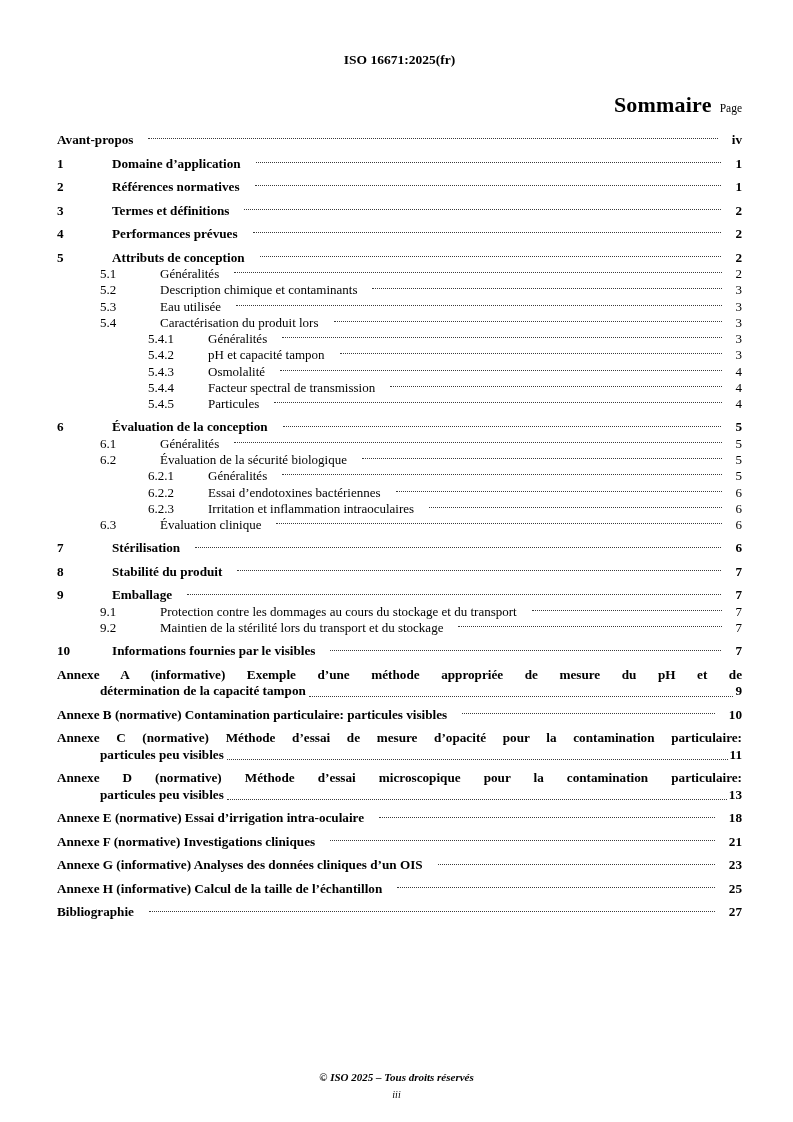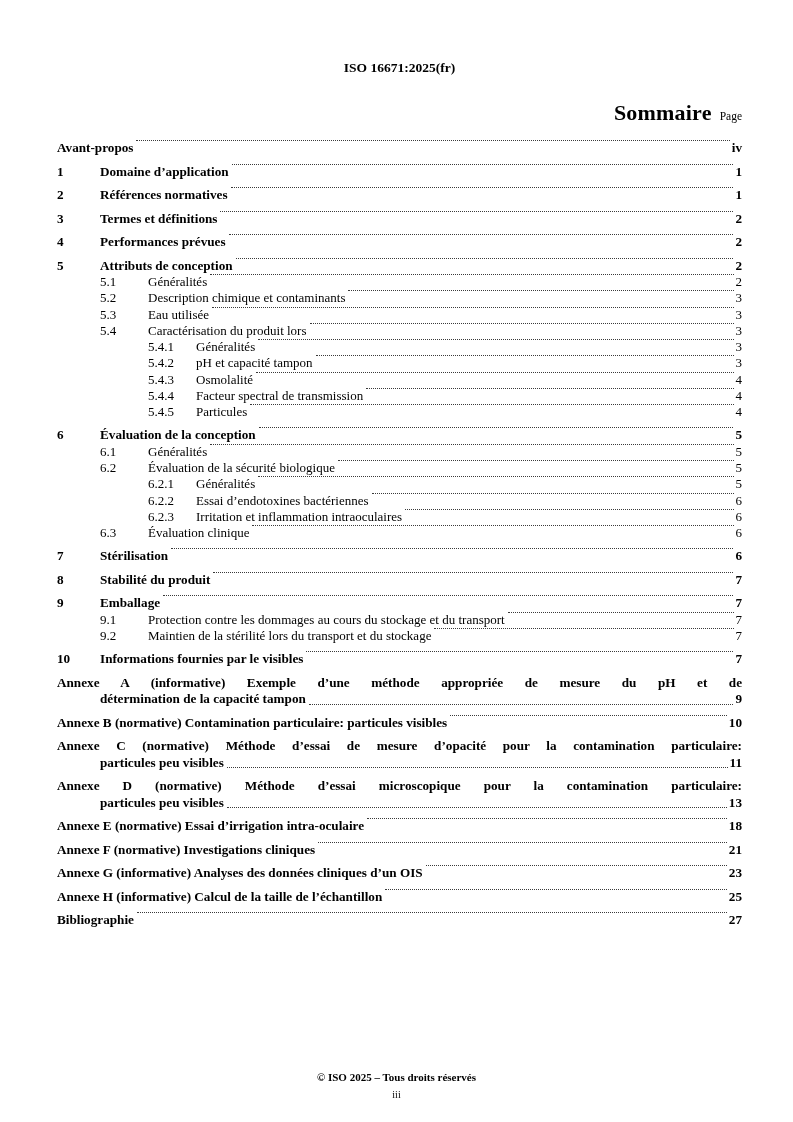--- a/index.html
+++ b/index.html
@@ -8,43 +8,44 @@
     height: 1122px;
     background: #ffffff;
     color: #000;
     font-family: "Liberation Serif", "DejaVu Serif", serif;
   }
   .page {
     position: relative;
     width: 793px;
     height: 1122px;
     overflow: hidden;
-    padding: 16px 51px 0 57px;
+    padding: 8px 51px 0 57px;
   }
   .doc-ref {
     text-align: center;
     font-weight: bold;
     font-size: 13.5px;
     padding-top: 44px;
   }
   .toc-header {
     display: flex;
     justify-content: flex-end;
     align-items: baseline;
     margin-top: 24px;
   }
   .toc-title { font-size: 22px; font-weight: bold; letter-spacing: .2px; }
   .page-col  { font-size: 11.5px; margin-left: 8px; }
   .toc-list  { margin-top: 14px; }
 
   .entry {
     display: flex;
-    align-items: flex-start;
+    align-items: center;
     font-size: 13px;
     line-height: 1.25;
+    gap: 12px;
   }
   .entry.chapter, .entry.annex {
     font-weight: bold;
     font-size: 13.2px;
     margin-top: 7px;
   }
   .entry.sub1 { padding-left: 43px; }
   .entry.sub2 { padding-left: 91px; }
   .chapter .num { flex: 0 0 43px; }
   .sub1 .num, .sub2 .num { flex: 0 0 48px; }
@@ -60,20 +61,21 @@
   .qual { font-weight: bold; }
   .annex .atext { flex: 0 1 auto; }
   .annex.wrap { display: block; }
   .aline1 { text-align: justify; text-align-last: justify; }
   .aline2 { display: flex; align-items: flex-end; padding-left: 43px; }
 
   .footer {
     position: absolute;
     left: 0; right: 0; bottom: 22px;
     text-align: center;
+    font-style: italic;
   }
   .footer .copy  { font-size: 11px; font-weight: bold; }
   .footer .folio { font-size: 10px; margin-top: 6px; }
 </style>
 </head>
 <body>
 
 <div class="page">
 
   <div class="doc-ref">ISO 16671:2025(fr)</div>

